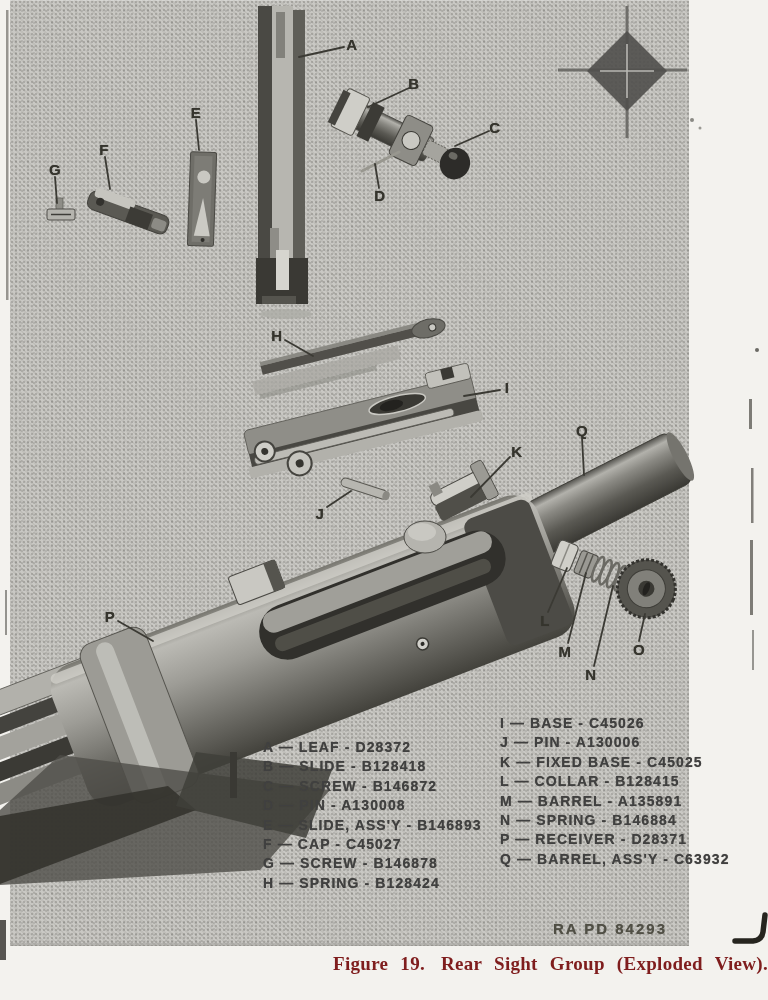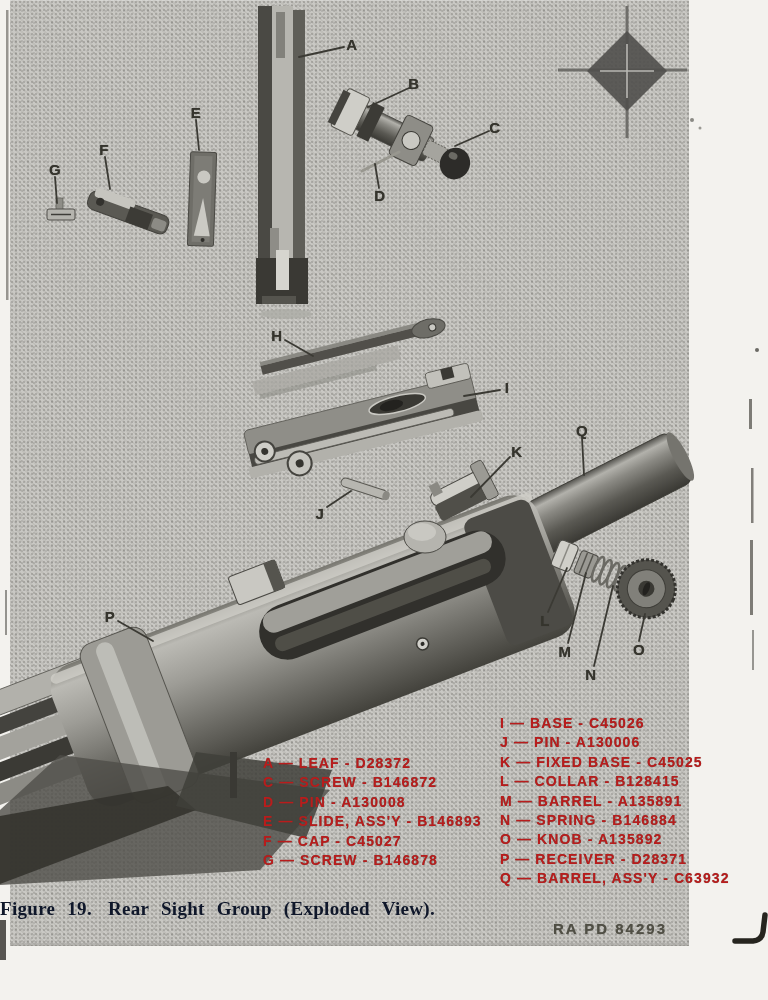--- a/index.html
+++ b/index.html
@@ -23,35 +23,35 @@
   }
   svg.diagram{position:absolute;left:0;top:0;pointer-events:none;}
   
   .callout{
     position:absolute;transform:translate(-50%,-50%);
     font-weight:bold;font-size:15px;color:#35342d;
     text-shadow:0 0 .7px rgba(53,52,45,.85);
     letter-spacing:.5px;
   }
   
-  .plist{position:absolute;color:#b91c1c;}
+  .plist{position:absolute;color:#404040;}
   .plist .row{
     height:19.4px;line-height:19.4px;white-space:nowrap;
     font-weight:bold;font-size:14px;letter-spacing:1.1px;
     text-shadow:0 0 .7px rgba(69,68,58,.75);
   }
   .credit{
     position:absolute;left:553px;top:920px;
     font-weight:bold;font-size:15px;letter-spacing:2px;color:#504f45;
     text-shadow:0 0 .8px rgba(80,79,69,.7);
   }
   .caption{
-    position:absolute;left:0;right:0;top:898px;text-align:left;
+    position:absolute;left:0;right:0;top:953px;text-align:right;
     font-family:"Liberation Serif", serif;font-weight:bold;font-size:19px;
-    color:#0f172a;word-spacing:7px;letter-spacing:.3px;
+    color:#7f1d1d;word-spacing:7px;letter-spacing:.3px;
   }
   .caption .lbl{margin-right:16px;}
 </style>
 </head>
 <body>
 
 <div class="page">
 
   <div class="photo"></div>
 
@@ -280,37 +280,38 @@
   <div class="callout" style="left:507px;top:387px">I</div>
   <div class="callout" style="left:320px;top:513px">J</div>
   <div class="callout" style="left:517px;top:451px">K</div>
   <div class="callout" style="left:545px;top:620px">L</div>
   <div class="callout" style="left:565px;top:651px">M</div>
   <div class="callout" style="left:591px;top:674px">N</div>
   <div class="callout" style="left:639px;top:649px">O</div>
   <div class="callout" style="left:110px;top:616px">P</div>
   <div class="callout" style="left:582px;top:430px">Q</div>
 
-  <div class="plist" style="left:263px;top:754px">
+  <div class="plist" style="left:263px;top:738px">
     <div class="row">A — LEAF - D28372</div>
+    <div class="row">B — SLIDE - B128418</div>
     <div class="row">C — SCREW - B146872</div>
     <div class="row">D — PIN - A130008</div>
     <div class="row">E — SLIDE, ASS'Y - B146893</div>
     <div class="row">F — CAP - C45027</div>
     <div class="row">G — SCREW - B146878</div>
+    <div class="row">H — SPRING - B128424</div>
   </div>
 
   <div class="plist" style="left:500px;top:714px">
     <div class="row">I — BASE - C45026</div>
     <div class="row">J — PIN - A130006</div>
     <div class="row">K — FIXED BASE - C45025</div>
     <div class="row">L — COLLAR - B128415</div>
     <div class="row">M — BARREL - A135891</div>
     <div class="row">N — SPRING - B146884</div>
-    <div class="row">O — KNOB - A135892</div>
     <div class="row">P — RECEIVER - D28371</div>
     <div class="row">Q — BARREL, ASS'Y - C63932</div>
   </div>
 
   <div class="credit">RA PD 84293</div>
 
   <div class="caption">
     <span class="lbl">Figure 19.</span><span>Rear Sight Group (Exploded View).</span>
   </div>
 

